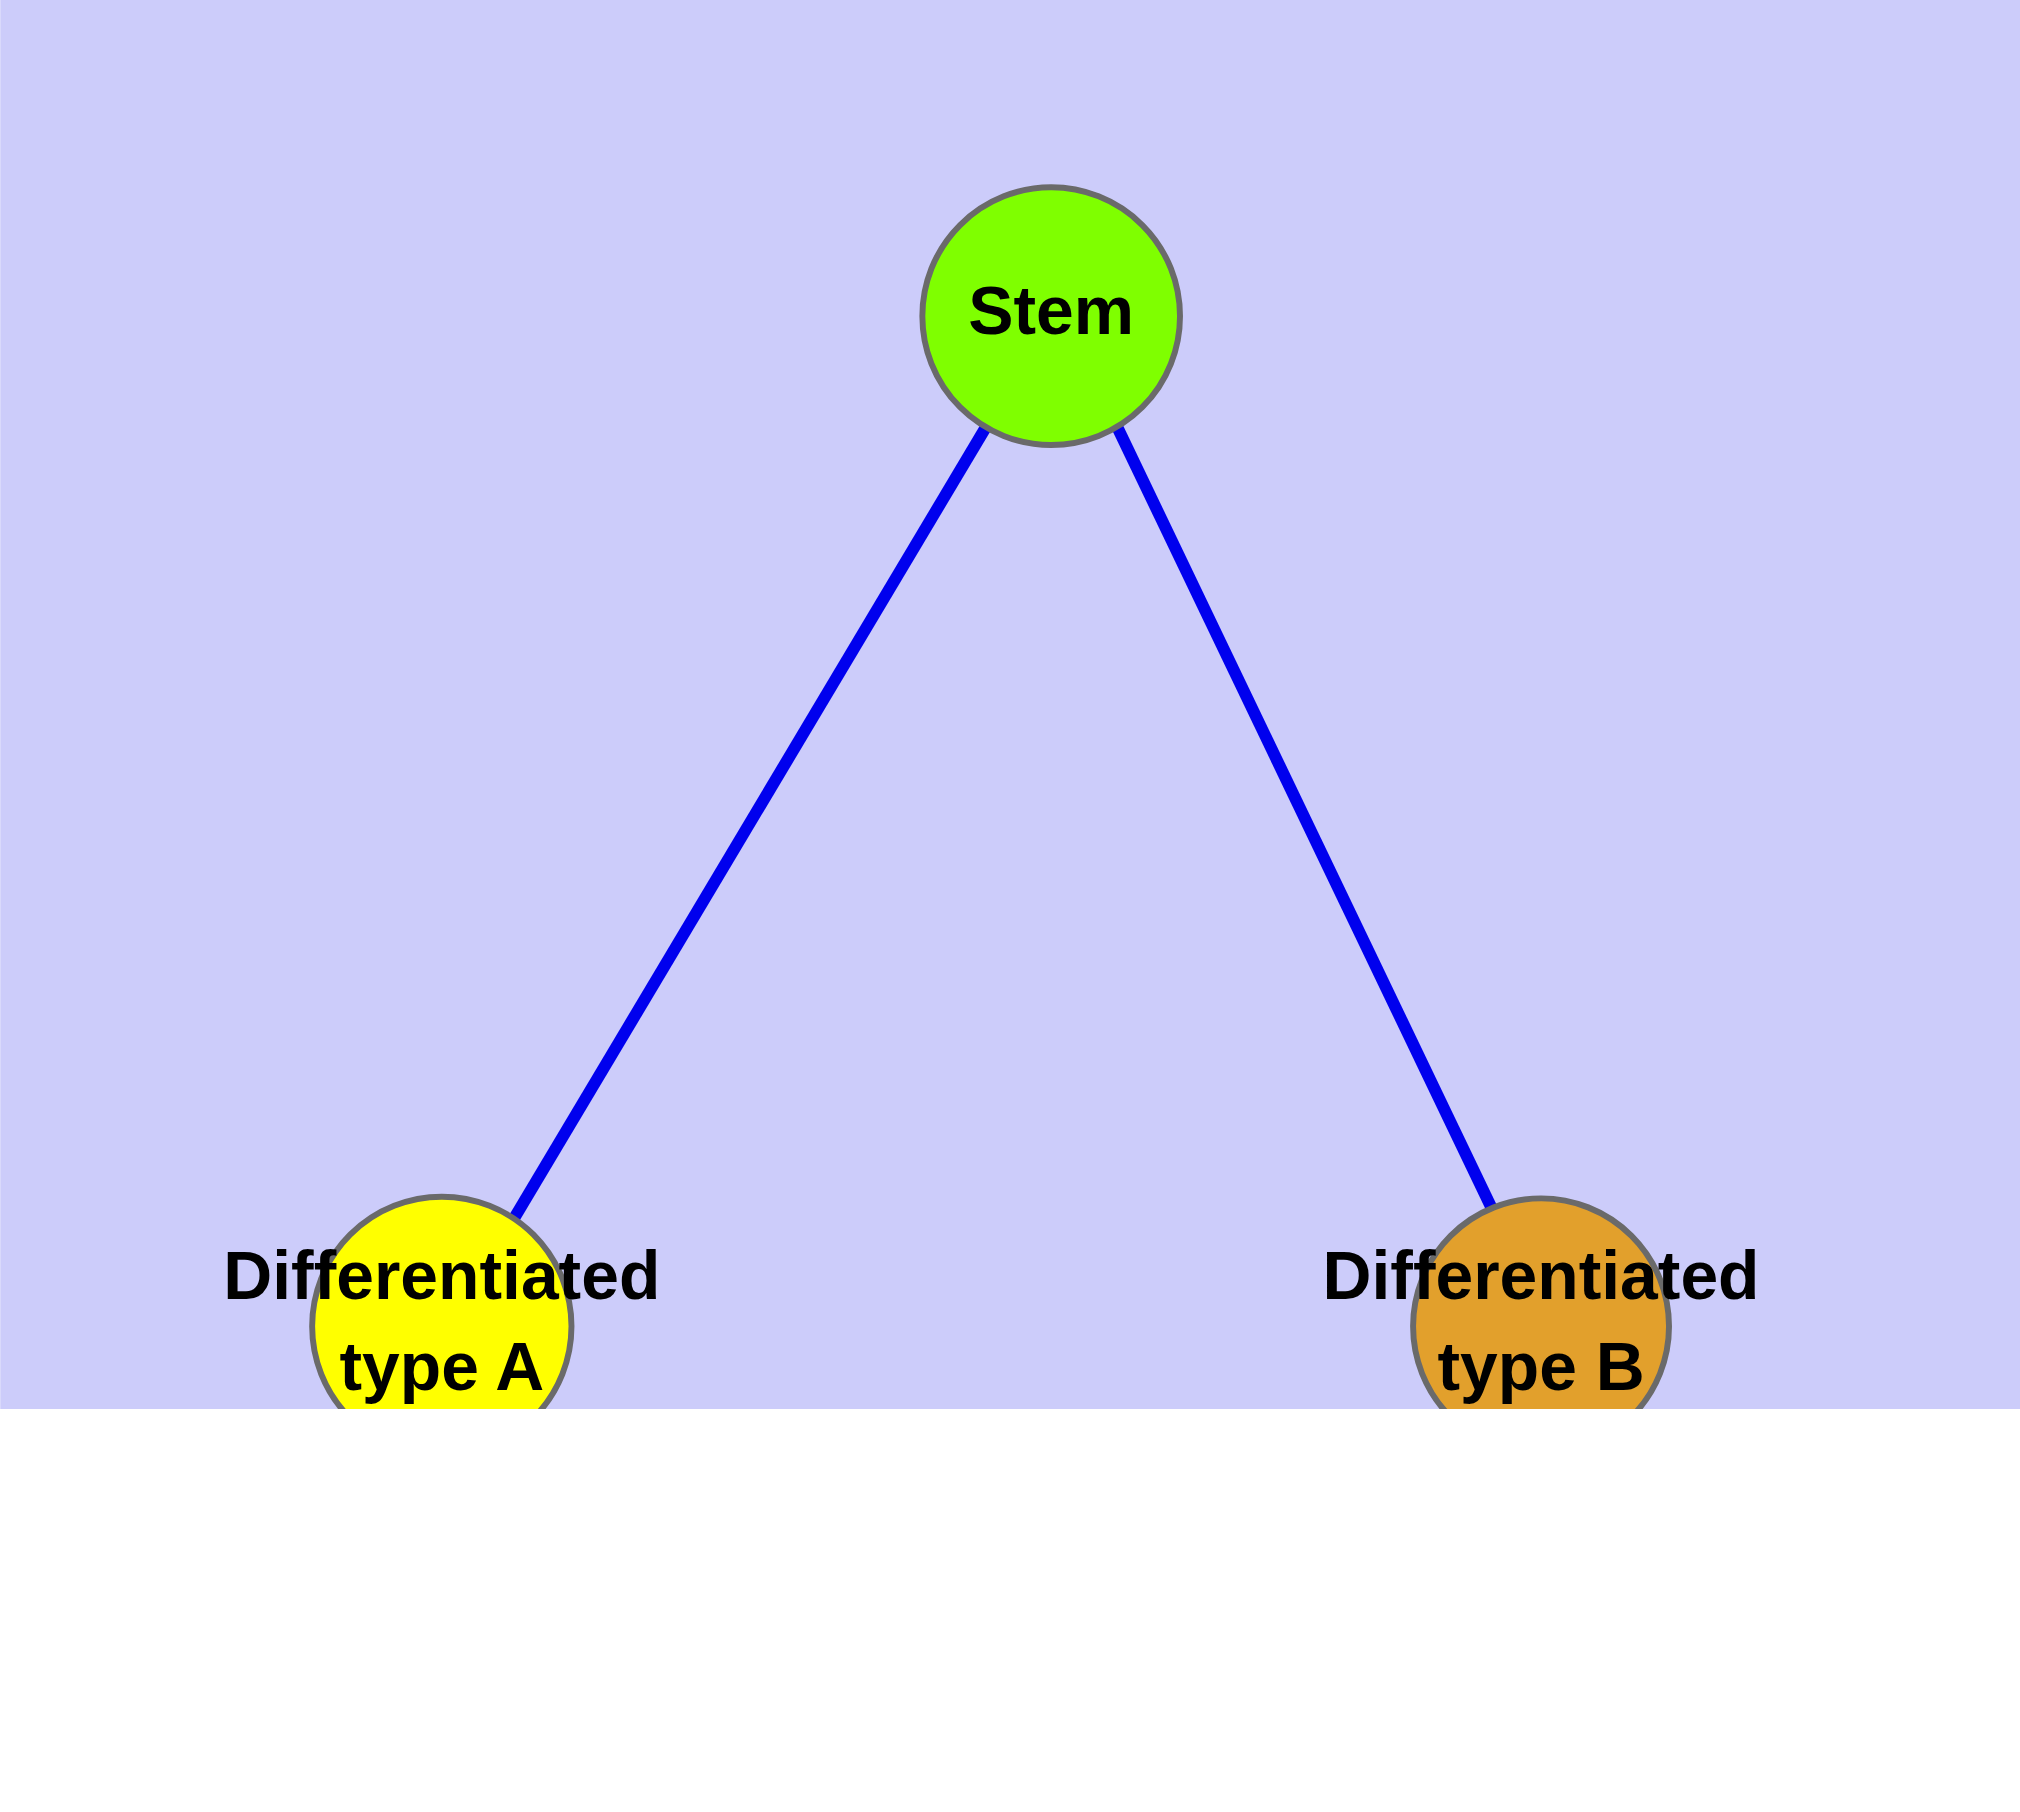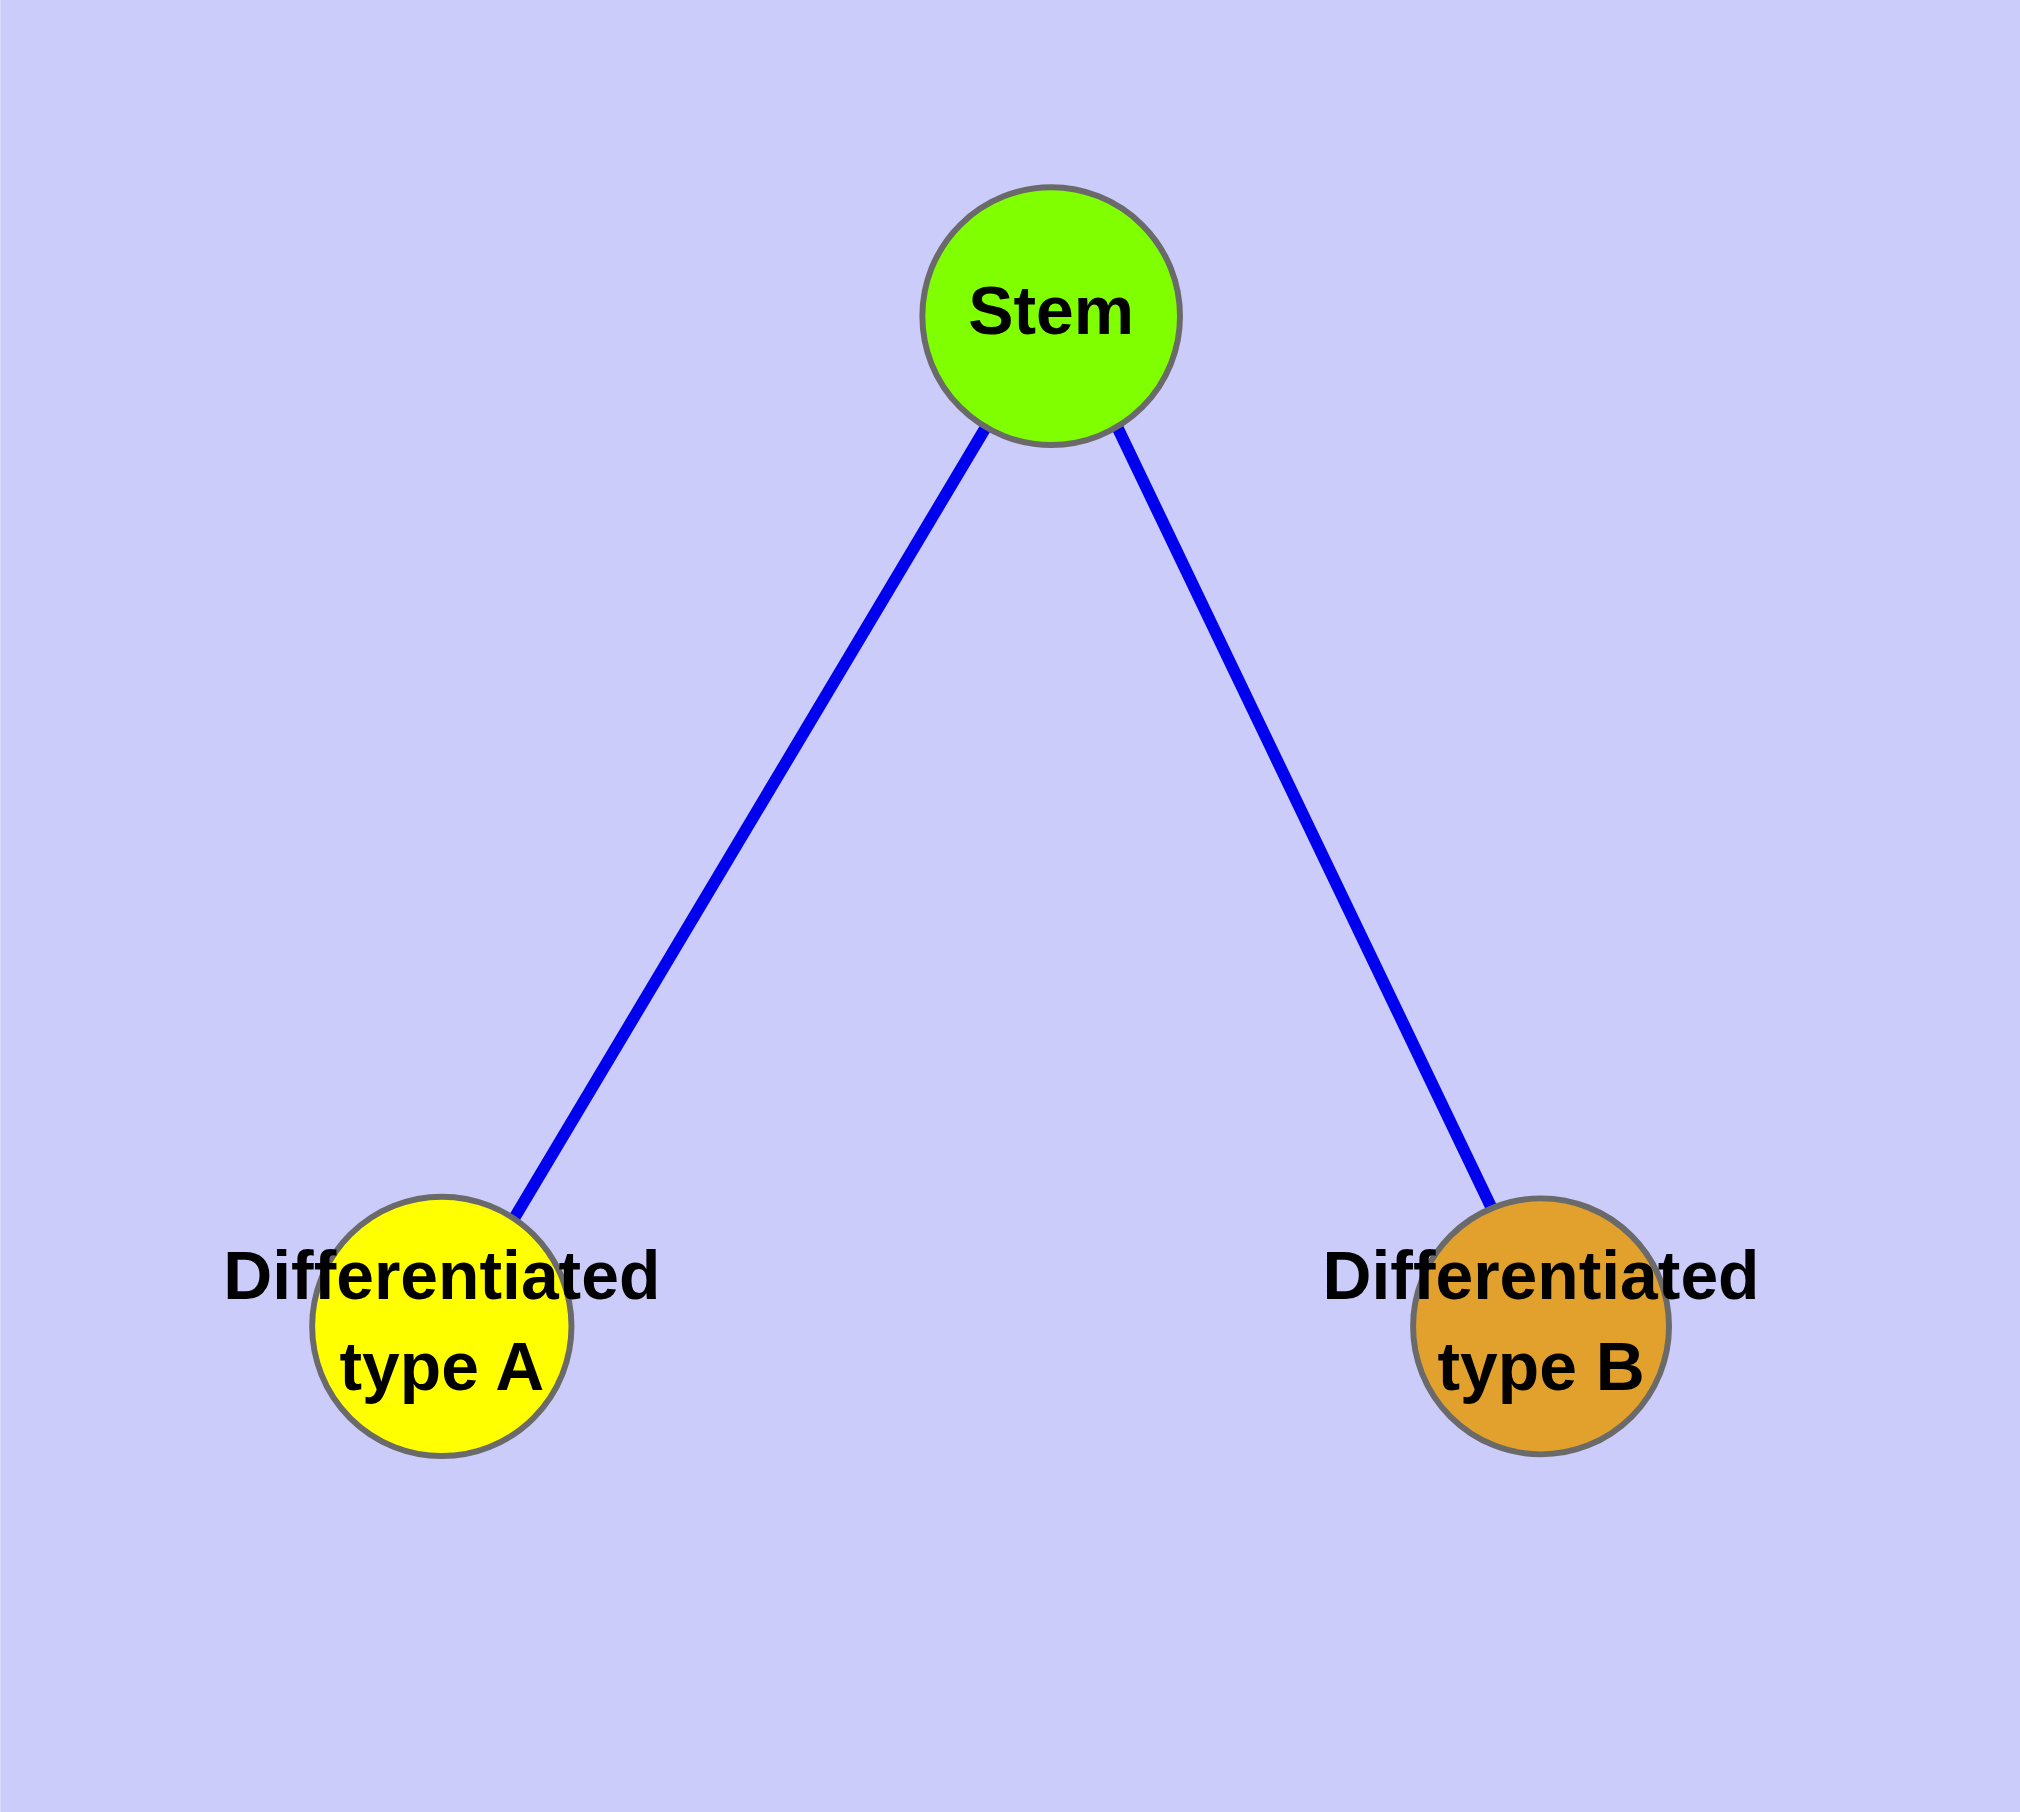--- a/index.html
+++ b/index.html
@@ -27,21 +27,21 @@
     font-weight: bold;
     fill: #000000;
     text-anchor: middle;
     dominant-baseline: middle;
     paint-order: normal;
   }
 </style>
 </head>
 <body>
 
-<div id="canvas" style="width: 2021px; height: 1812px;">
+<div id="canvas" style="width: 2021px; height: 1409px;">
   <svg id="graph-svg" viewBox="0 0 2384 2138" xmlns="http://www.w3.org/2000/svg">
 
     <rect id="bg-rect" x="0" y="0" width="2384" height="2138" fill="#ccccfa"></rect>
 
     <g id="edges-layer">
         <line x1="1163" y1="504" x2="606" y2="1438" stroke="#0000ee" stroke-width="14" stroke-linecap="butt"></line>
         <line x1="1318" y1="504" x2="1760" y2="1426" stroke="#0000ee" stroke-width="14" stroke-linecap="butt"></line>
       </g>
 
     <g id="nodes-layer">

